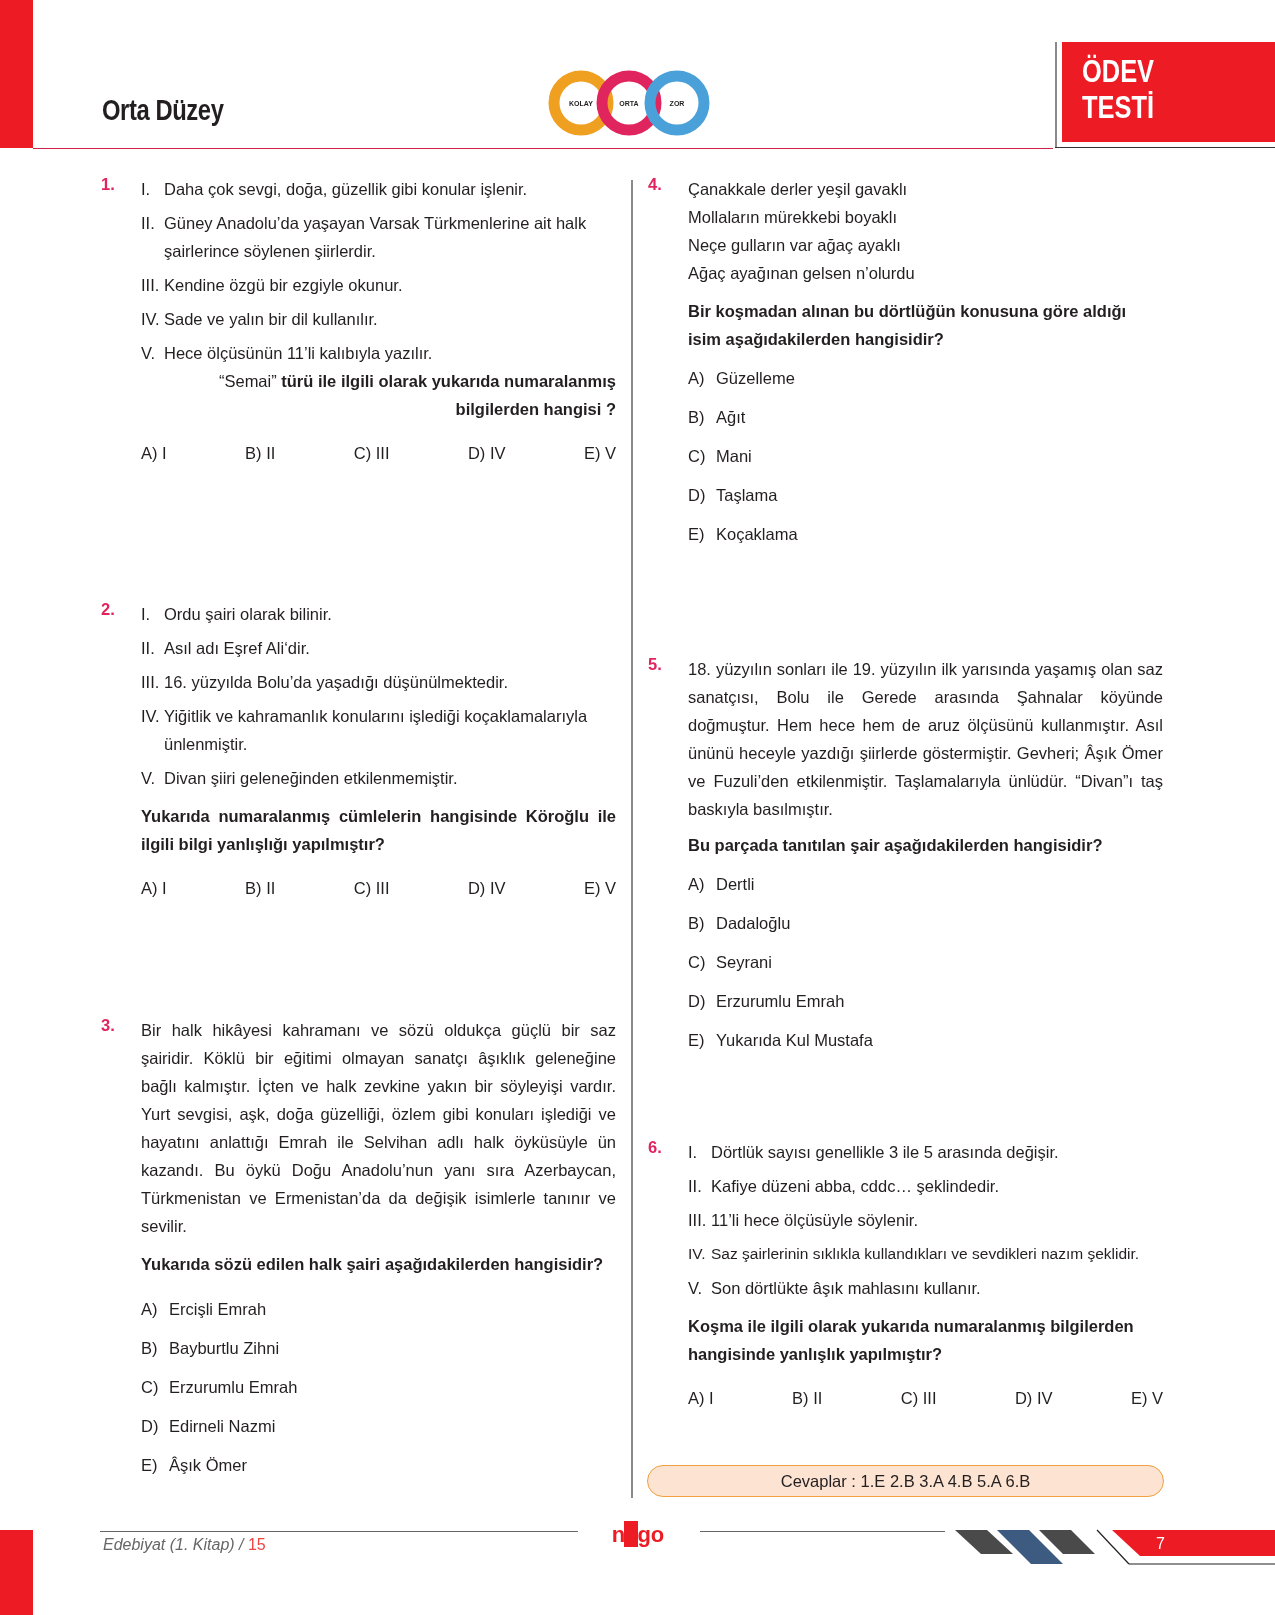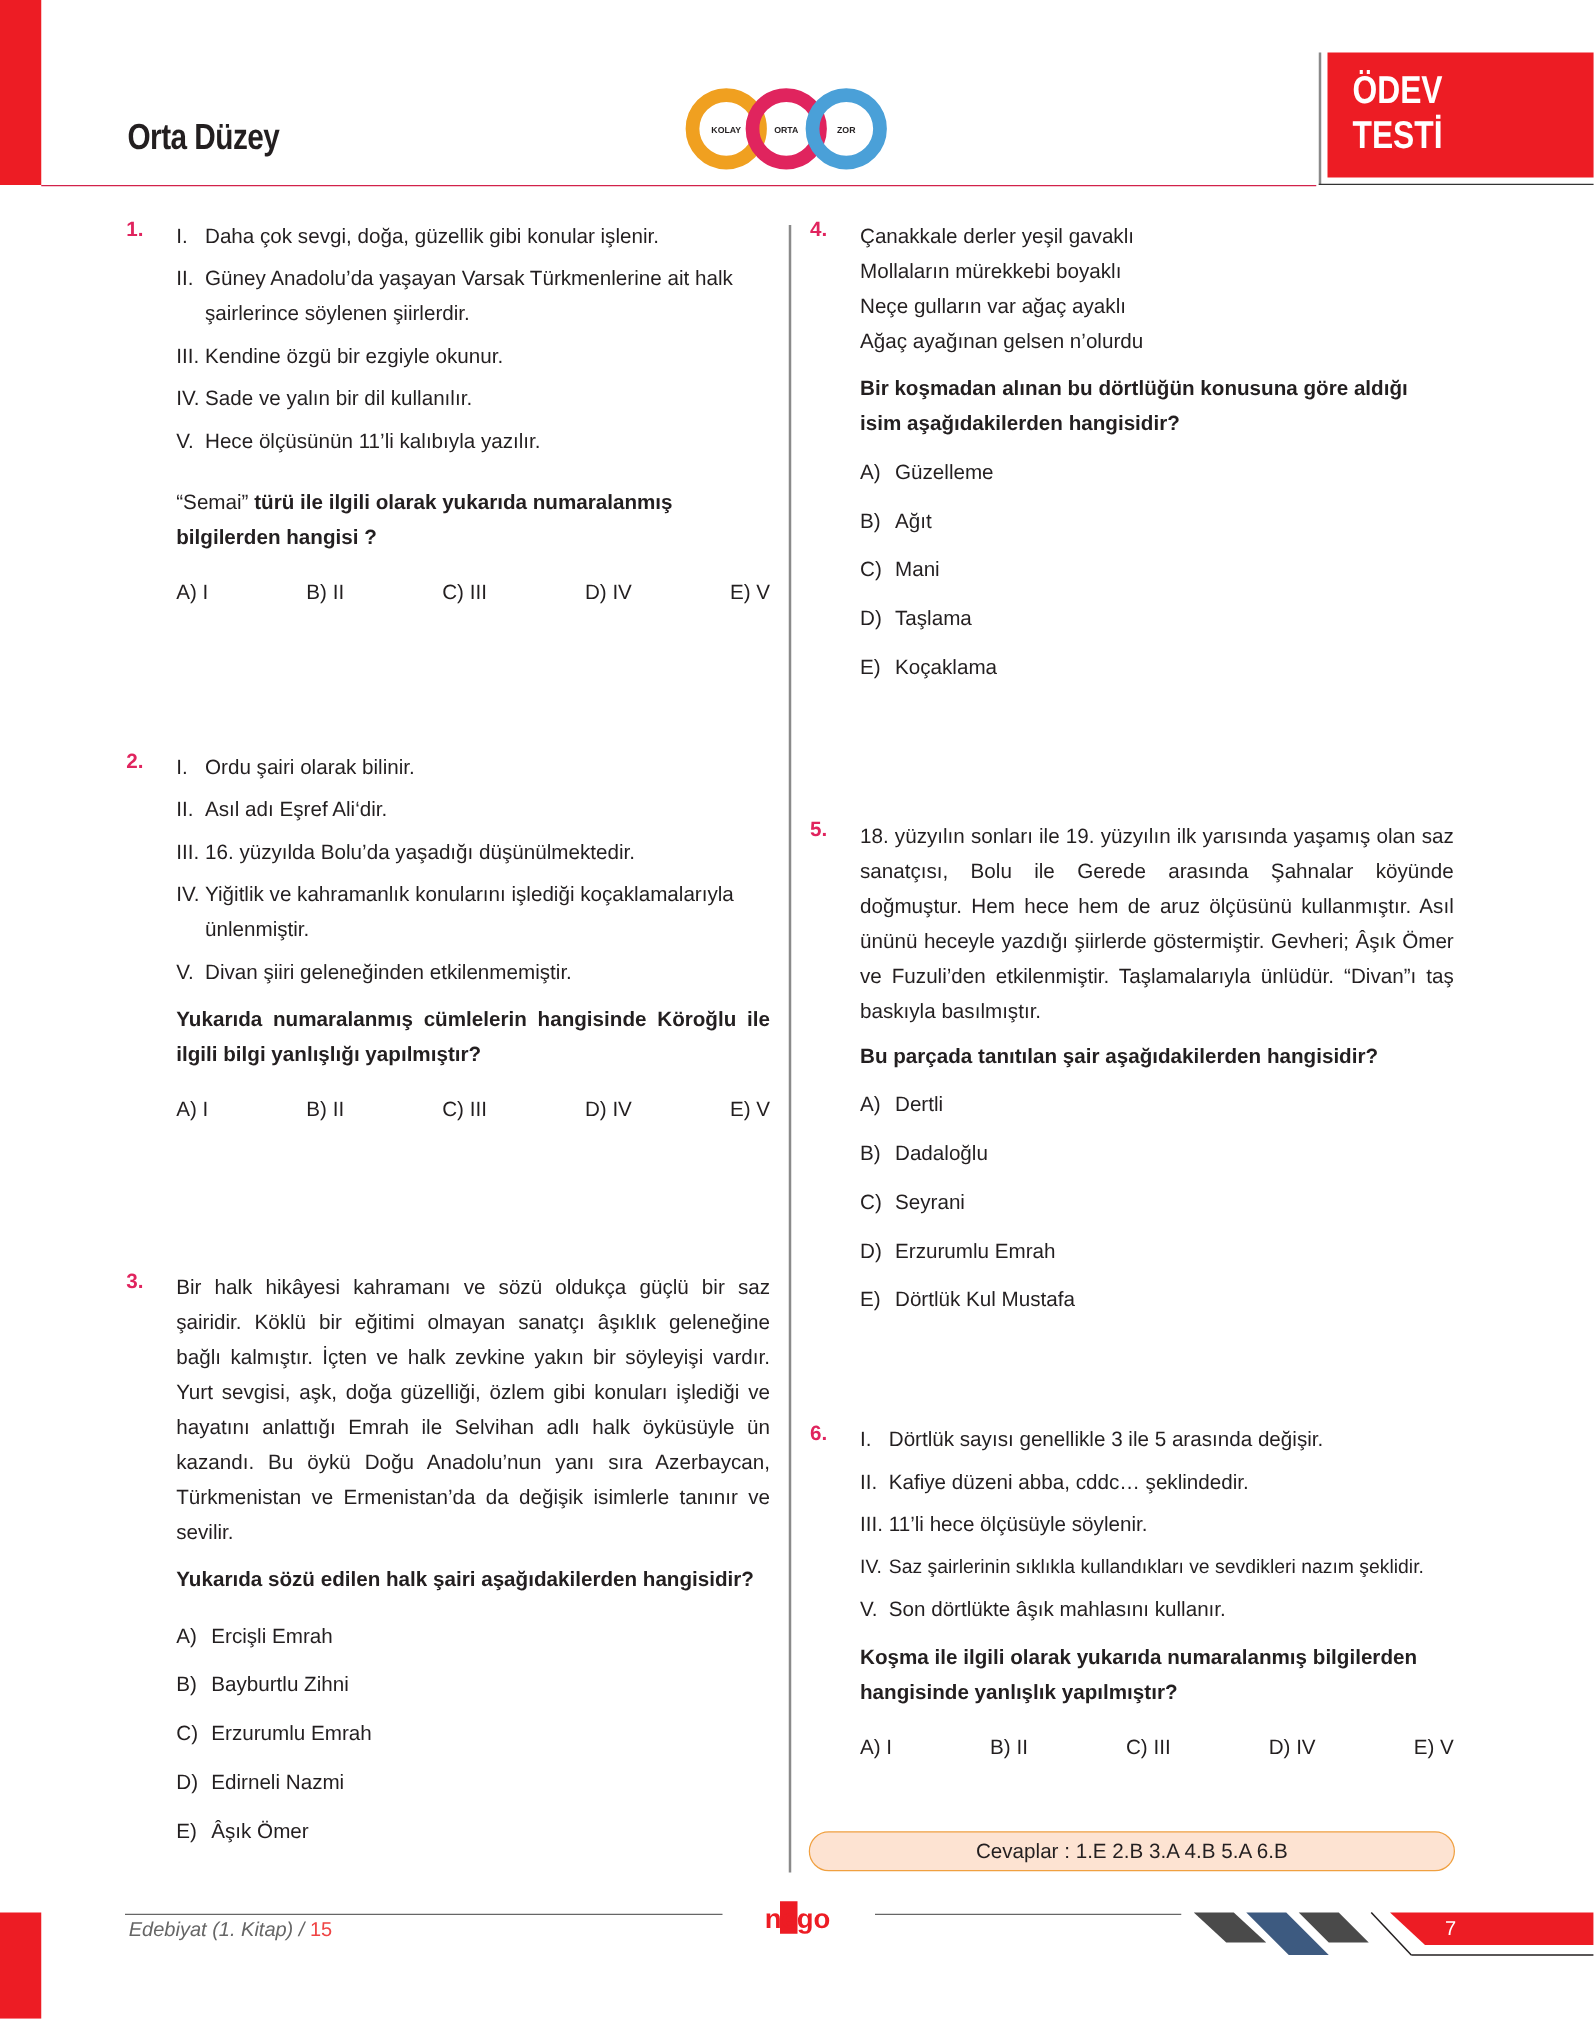--- a/index.html
+++ b/index.html
@@ -66,21 +66,21 @@
 
 <div class="abs col-divider"></div>
 
 <div class="q-num" style="left:101px; top:175px;">1.</div>
 <div class="q" style="left:141px; top:175px; width:475px;">
   <div class="item"><span class="rn">I.</span><span>Daha çok sevgi, doğa, güzellik gibi konular işlenir.</span></div>
   <div class="item" style="margin-top:6px;"><span class="rn">II.</span><span>Güney Anadolu’da yaşayan Varsak Türkmenlerine ait halk şairlerince söylenen şiirlerdir.</span></div>
   <div class="item" style="margin-top:6px;"><span class="rn">III.</span><span>Kendine özgü bir ezgiyle okunur.</span></div>
   <div class="item" style="margin-top:6px;"><span class="rn">IV.</span><span>Sade ve yalın bir dil kullanılır.</span></div>
   <div class="item" style="margin-top:6px;"><span class="rn">V.</span><span>Hece ölçüsünün 11’li kalıbıyla yazılır.</span></div>
-  <div class="stem" style="margin-top:21px;"><span style="font-weight:normal">“Semai” </span><span>türü ile ilgili olarak yukarıda numaralanmış bilgilerden hangisi ?</span></div>
+  <div class="stem" style="margin-top:0;text-align:right;"><span style="font-weight:normal">“Semai” </span><span>türü ile ilgili olarak yukarıda numaralanmış bilgilerden hangisi ?</span></div>
   <div class="choices-row" style="margin-top:16px;">
     <span>A) I</span>
     <span>B) II</span>
     <span>C) III</span>
     <span>D) IV</span>
     <span>E) V</span>
   </div>
 </div>
 
 <div class="q-num" style="left:101px; top:600px;">2.</div>
@@ -131,21 +131,21 @@
 
 <div class="q-num" style="left:648px; top:655px;">5.</div>
 <div class="q" style="left:688px; top:655px; width:475px;">
   <div class="justify">18. yüzyılın sonları ile 19. yüzyılın ilk yarısında yaşamış olan saz sanatçısı, Bolu ile Gerede arasında Şahnalar köyünde doğmuştur. Hem hece hem de aruz ölçüsünü kullanmıştır. Asıl ününü heceyle yazdığı şiirlerde göstermiştir. Gevheri; Âşık Ömer ve Fuzuli’den etkilenmiştir. Taşlamalarıyla ünlüdür. “Divan”ı taş baskıyla basılmıştır.</div>
   <div class="stem" style="">Bu parçada tanıtılan şair aşağıdakilerden hangisidir?</div>
   <div class="choices-col" style="margin-top:6px;">
     <div class="ch"><span class="lt">A)</span><span>Dertli</span></div>
     <div class="ch"><span class="lt">B)</span><span>Dadaloğlu</span></div>
     <div class="ch"><span class="lt">C)</span><span>Seyrani</span></div>
     <div class="ch"><span class="lt">D)</span><span>Erzurumlu Emrah</span></div>
-    <div class="ch"><span class="lt">E)</span><span>Dörtlük Kul Mustafa</span></div>
+    <div class="ch"><span class="lt">E)</span><span>Yukarıda Kul Mustafa</span></div>
   </div>
 </div>
 
 <div class="q-num" style="left:648px; top:1138px;">6.</div>
 <div class="q" style="left:688px; top:1138px; width:475px;">
   <div class="item"><span class="rn">I.</span><span>Dörtlük sayısı genellikle 3 ile 5 arasında değişir.</span></div>
   <div class="item" style="margin-top:6px;"><span class="rn">II.</span><span>Kafiye düzeni abba, cddc… şeklindedir.</span></div>
   <div class="item" style="margin-top:6px;"><span class="rn">III.</span><span>11’li hece ölçüsüyle söylenir.</span></div>
   <div class="item" style="margin-top:6px; font-size:15.5px;"><span class="rn">IV.</span><span>Saz şairlerinin sıklıkla kullandıkları ve sevdikleri nazım şeklidir.</span></div>
   <div class="item" style="margin-top:6px;"><span class="rn">V.</span><span>Son dörtlükte âşık mahlasını kullanır.</span></div>

